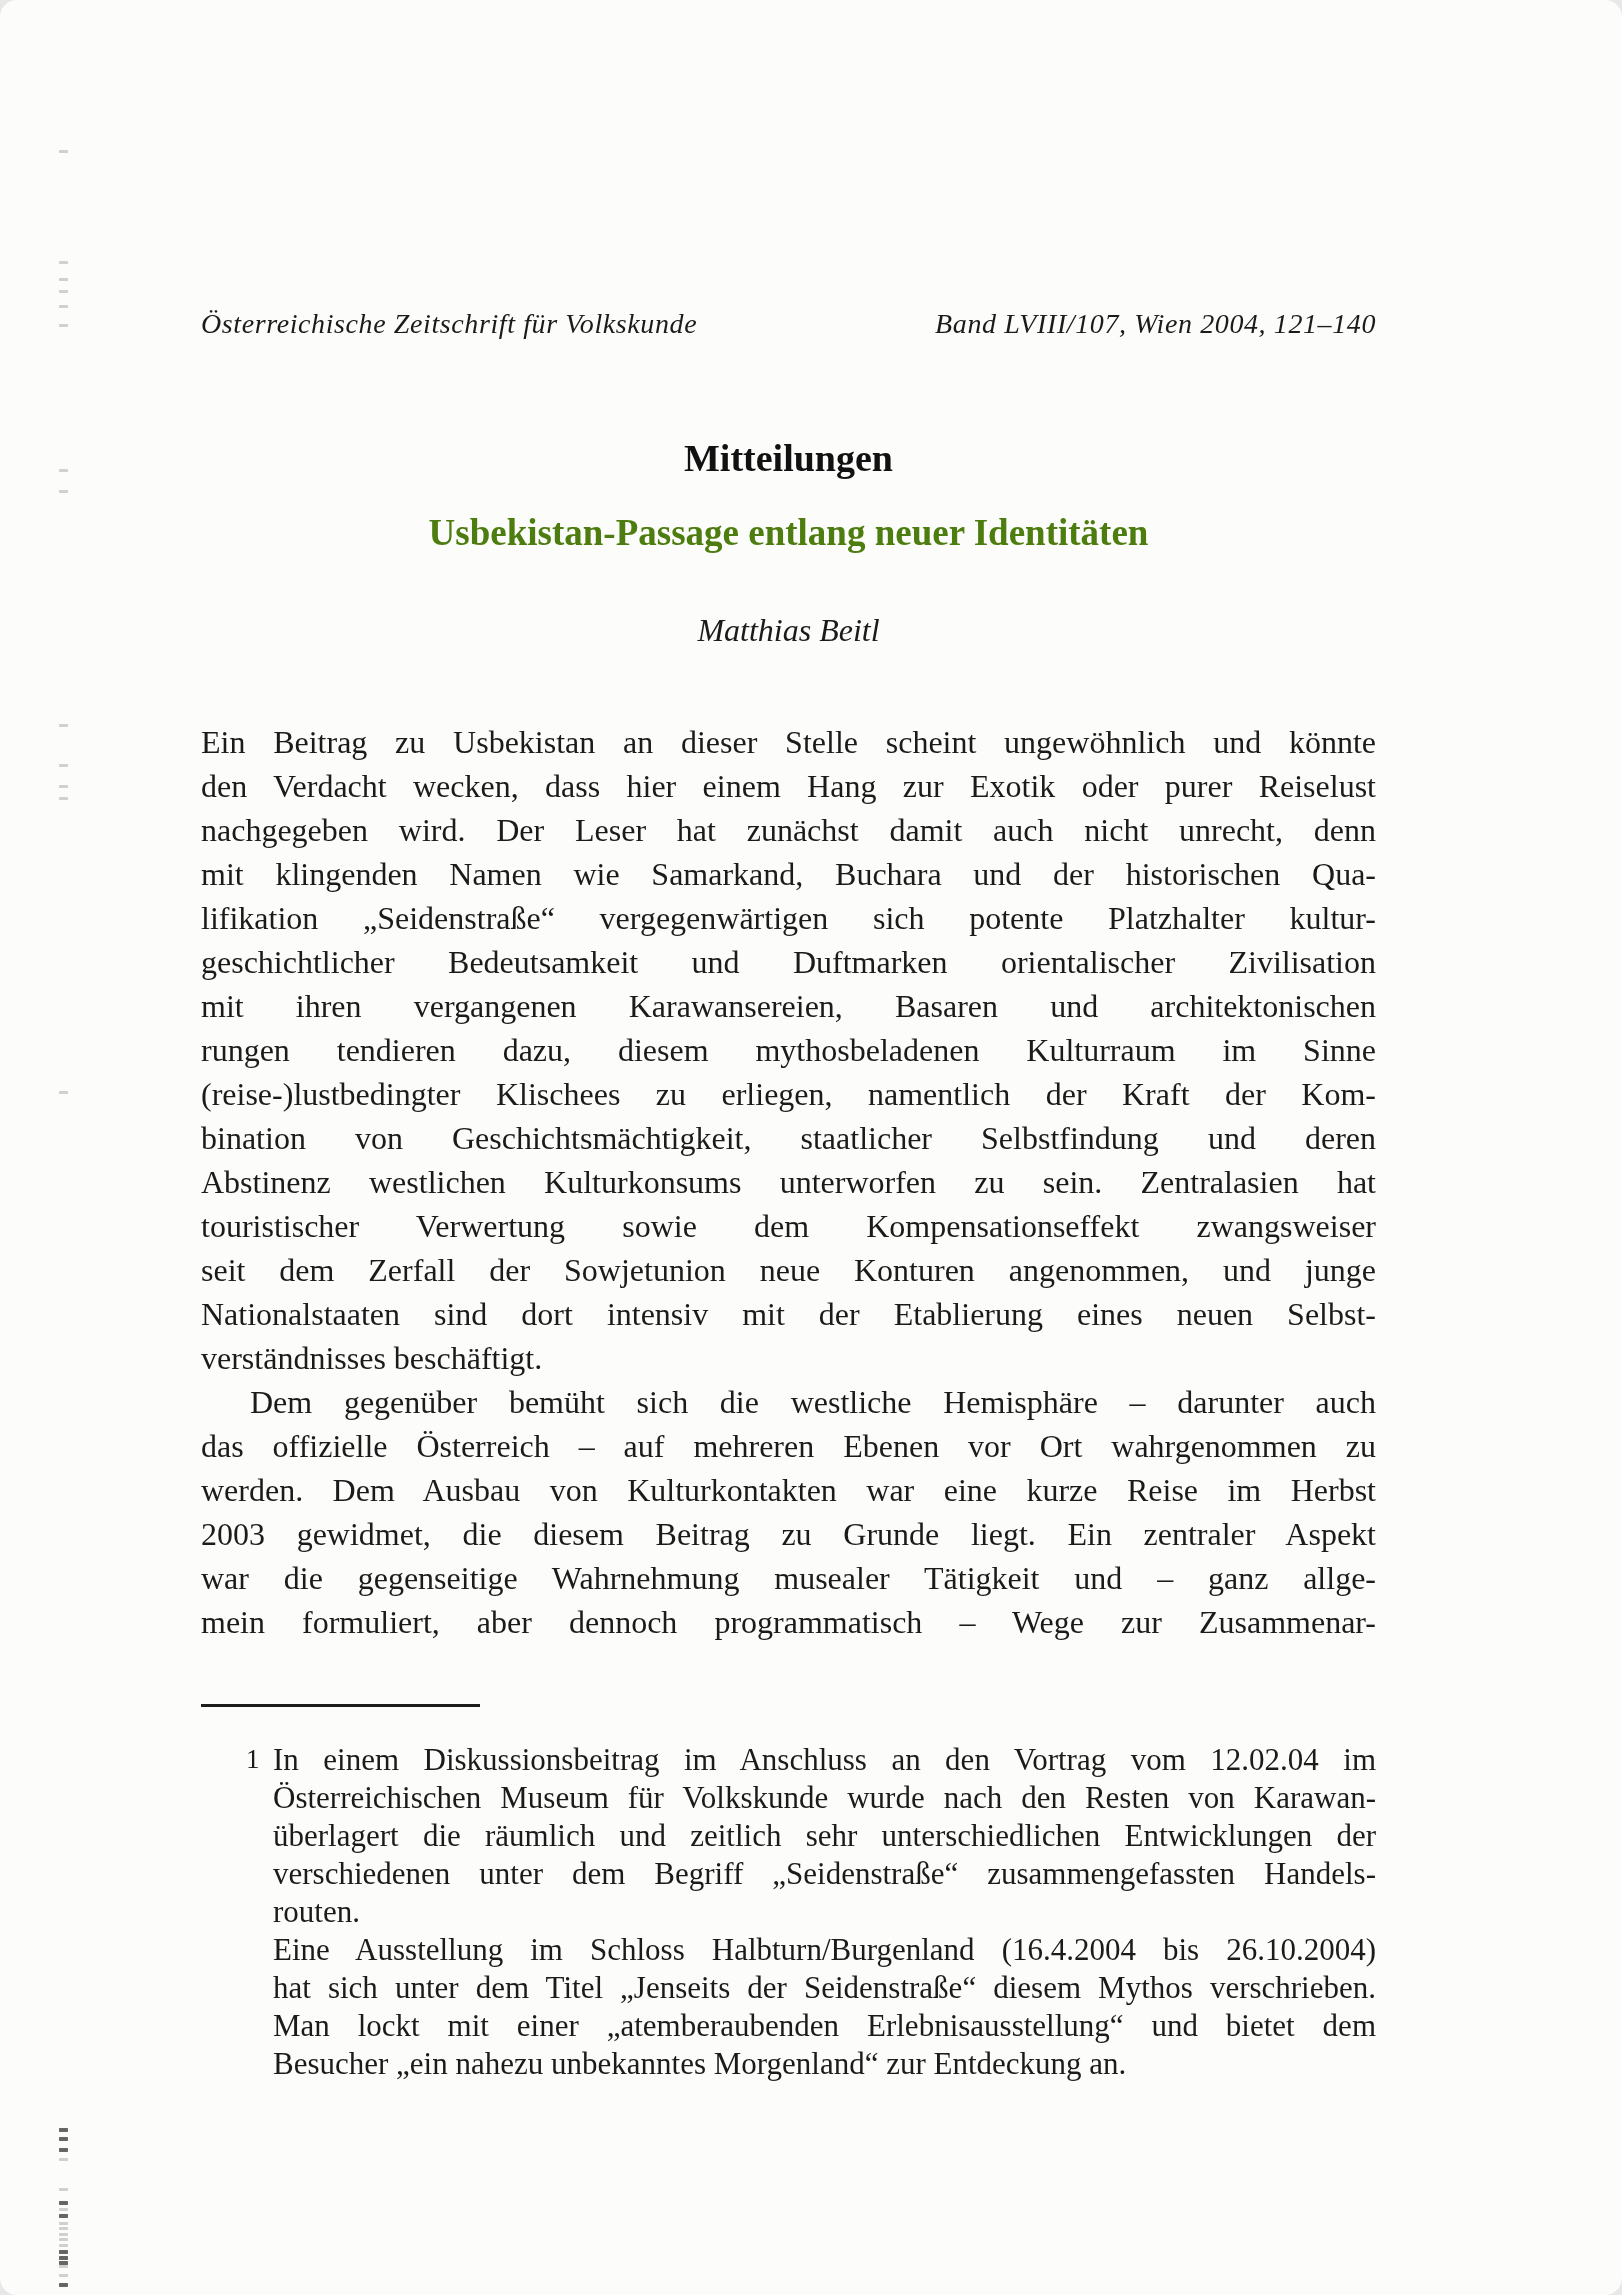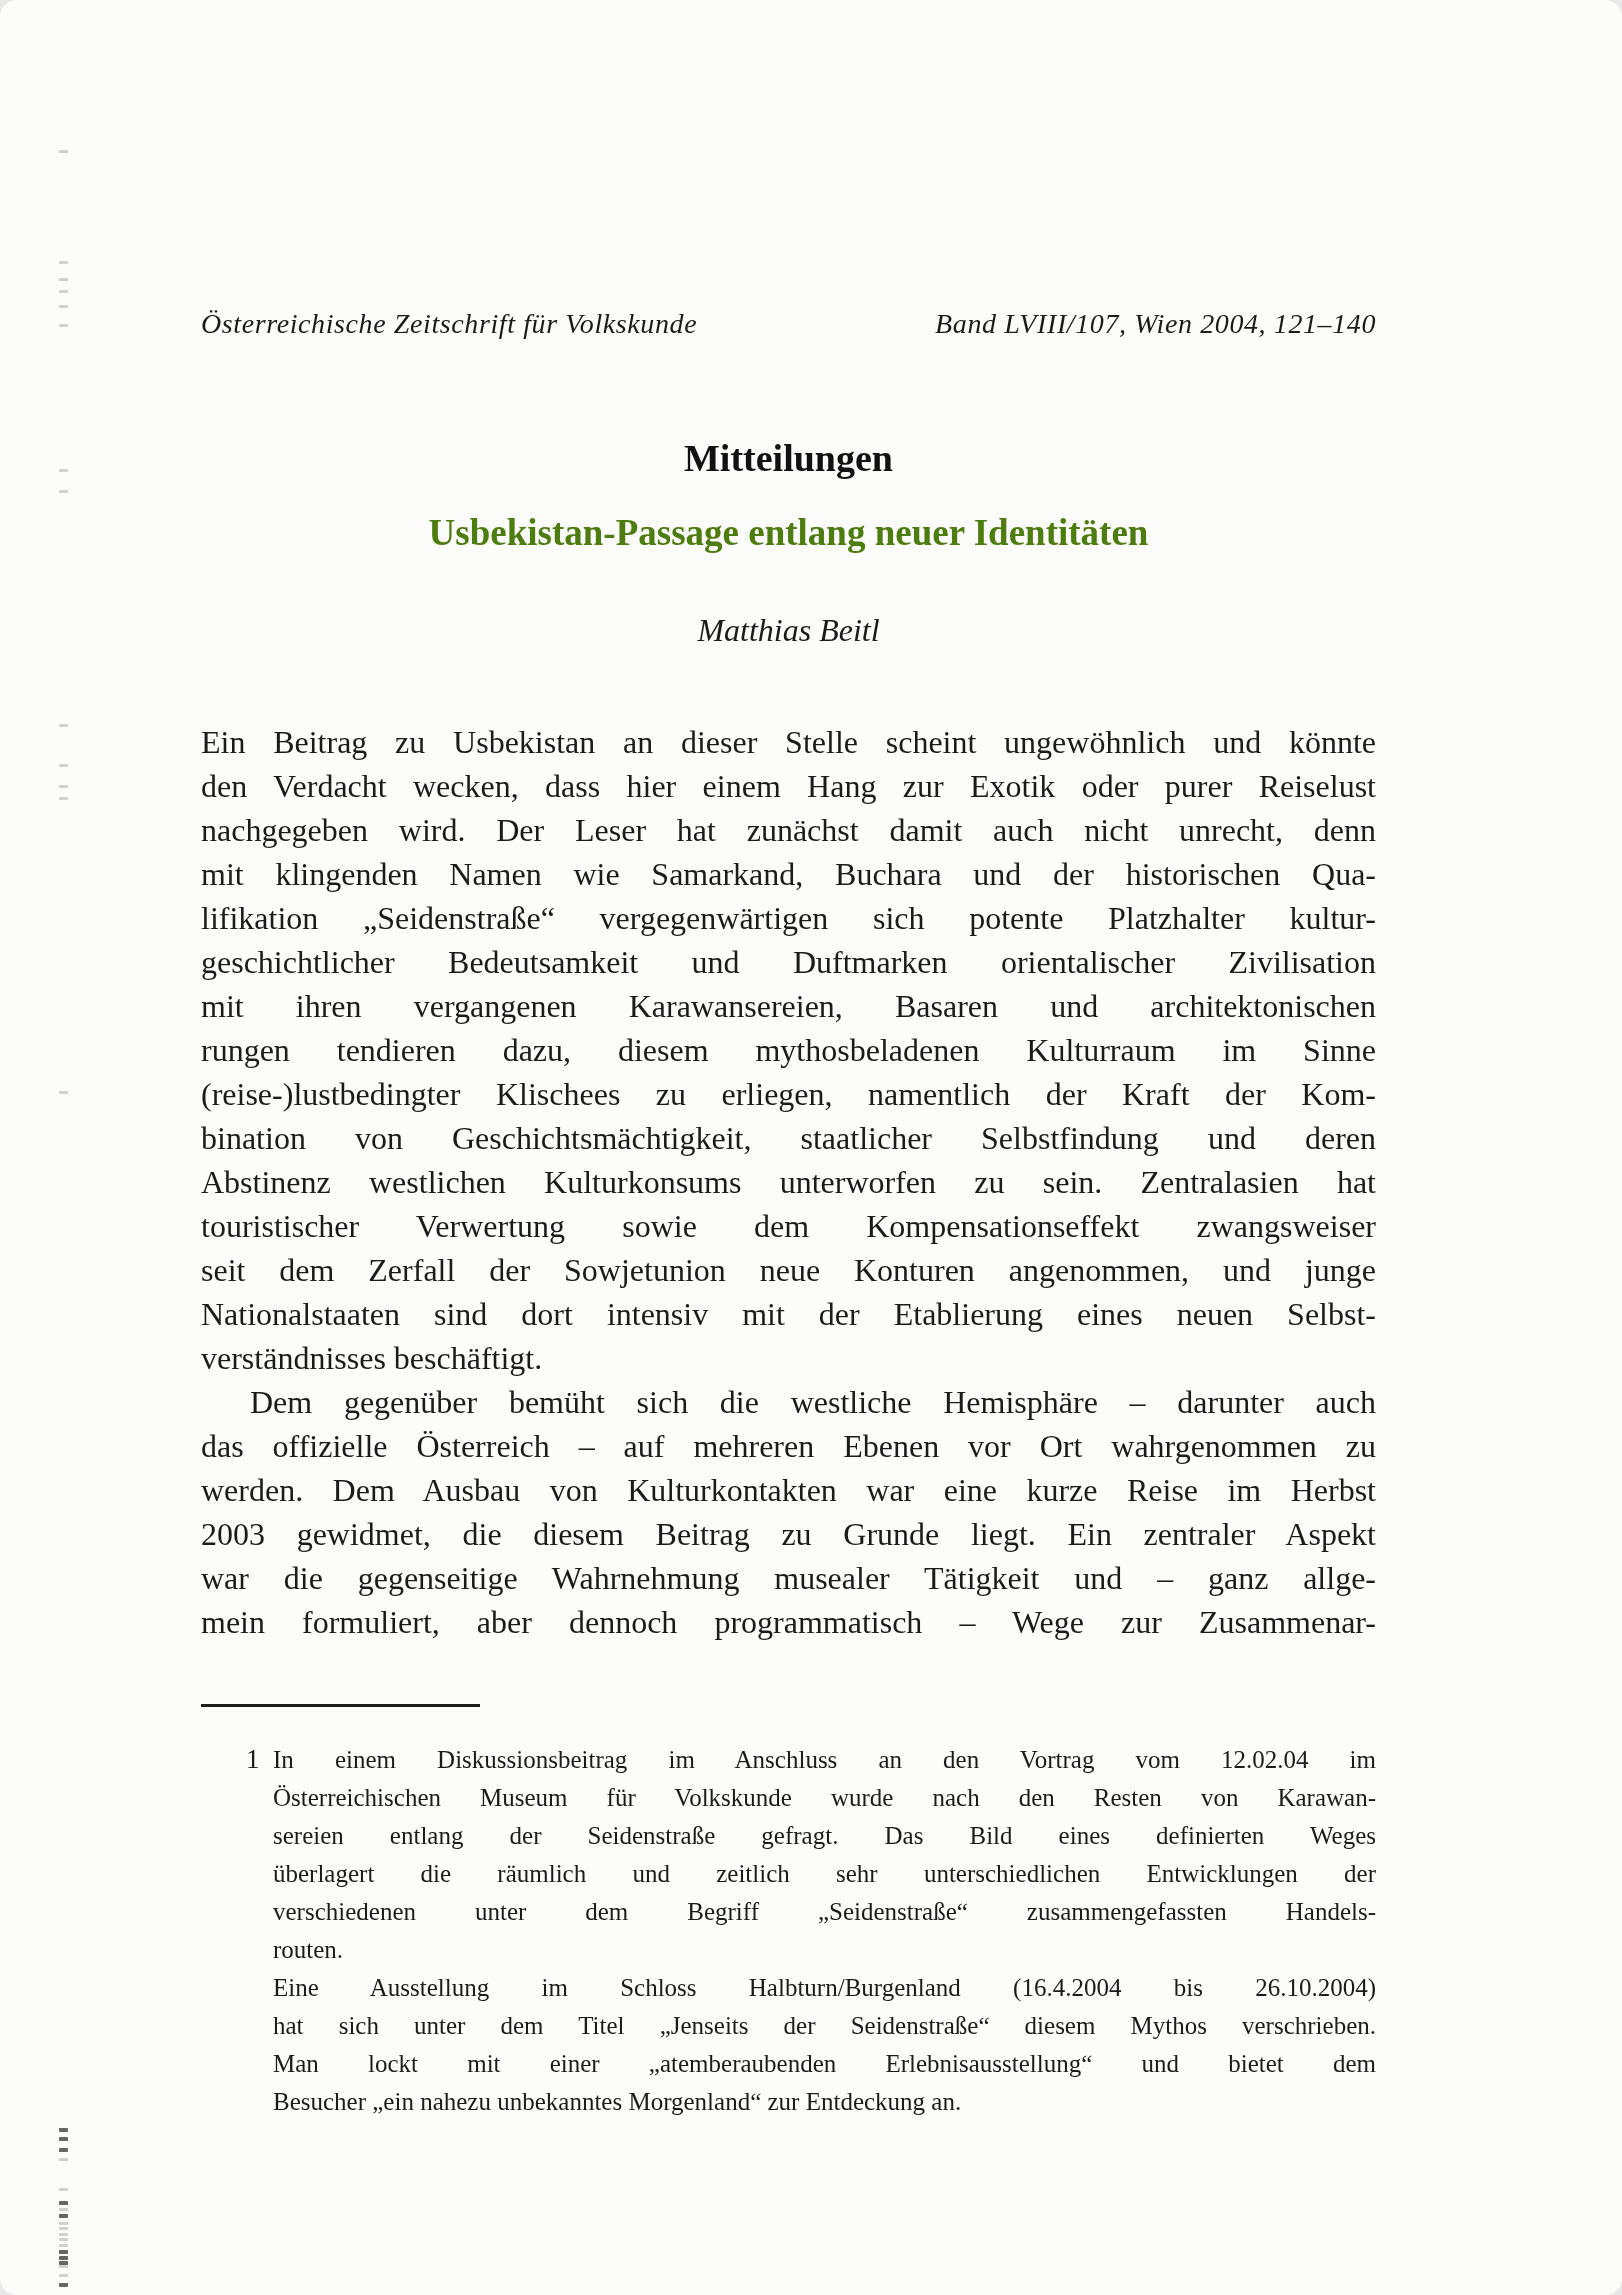--- a/index.html
+++ b/index.html
@@ -85,21 +85,21 @@
     left: 246px;
     top: 1741px;
     font-size: 27px;
     line-height: 37px;
   }
   .footnote {
     position: absolute;
     left: 273px;
     top: 1741px;
     width: 1103px;
-    font-size: 25px;
+    font-size: 31px;
     line-height: 38px;
   }
   .fn-line {
     text-align: justify;
     text-align-last: justify;
   }
   .fn-line.endpara {
     text-align: left;
     text-align-last: left;
   }
@@ -192,21 +192,20 @@
     </div>
   </div>
 
   <div class="footnote-separator"></div>
 
   <div class="footnote-marker">1</div>
 
   <div class="footnote">
     <div class="fn-line">In einem Diskussionsbeitrag im Anschluss an den Vortrag vom 12.02.04 im</div>
     <div class="fn-line">Österreichischen Museum für Volkskunde wurde nach den Resten von Karawan-</div>
-    <div class="fn-line">sereien entlang der Seidenstraße gefragt. Das Bild eines definierten Weges</div>
     <div class="fn-line">überlagert die räumlich und zeitlich sehr unterschiedlichen Entwicklungen der</div>
     <div class="fn-line">verschiedenen unter dem Begriff „Seidenstraße“ zusammengefassten Handels-</div>
     <div class="fn-line endpara">routen.</div>
     <div class="fn-line">Eine Ausstellung im Schloss Halbturn/Burgenland (16.4.2004 bis 26.10.2004)</div>
     <div class="fn-line">hat sich unter dem Titel „Jenseits der Seidenstraße“ diesem Mythos verschrieben.</div>
     <div class="fn-line">Man lockt mit einer „atemberaubenden Erlebnisausstellung“ und bietet dem</div>
     <div class="fn-line endpara">Besucher „ein nahezu unbekanntes Morgenland“ zur Entdeckung an.</div>
   </div>
 
 </div>

